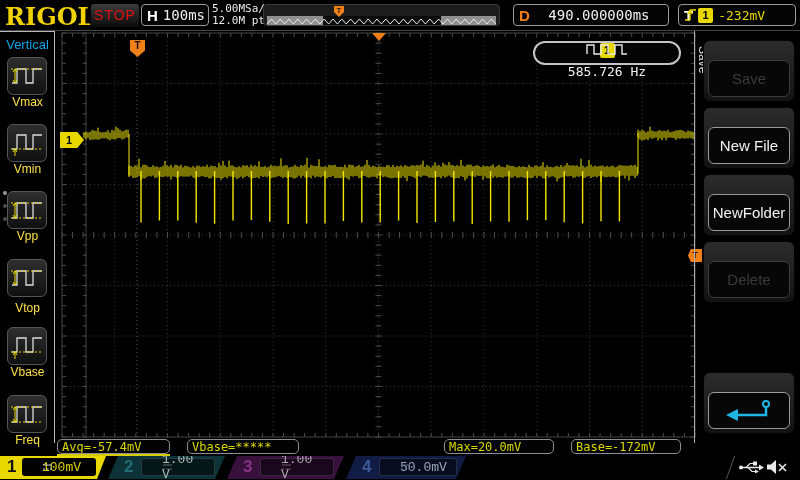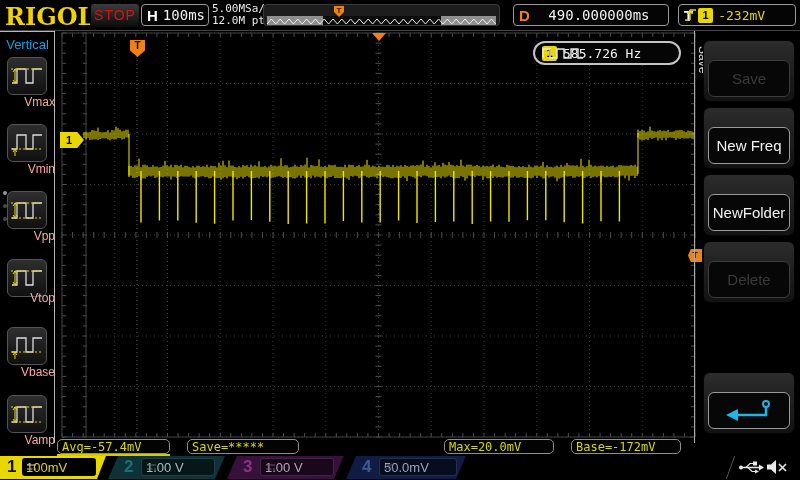--- a/index.html
+++ b/index.html
@@ -38,40 +38,40 @@
   #pv-t{left:70px;top:1px;width:10px;height:11px;background:#f08018;
         clip-path:polygon(0 0,100% 0,100% 55%,50% 100%,0 55%);
         color:#3a1d00;font-size:8px;font-weight:bold;text-align:center;line-height:9px;}
 
   
   #left-menu{left:0;top:31px;width:55px;height:412px;background:#000;
         border-top:1px solid #b8b8b8;border-right:1px solid #b8b8b8;box-sizing:border-box;}
   #lm-title{left:0;top:37px;width:55px;text-align:center;color:#0ea5e9;font-size:13px;}
   .lm-item-btn{left:7px;width:40px;height:38px;border-radius:6px;
         background:linear-gradient(#2e2e2e,#101010);border:1px solid #555;box-sizing:border-box;}
-  .lm-item-lbl{left:0;width:55px;text-align:right;color:#fca5a5;font-size:12px;}
+  .lm-item-lbl{left:0;width:55px;text-align:center;color:#fde047;font-size:12px;}
   .pg-dot{left:3px;width:4px;height:4px;border-radius:50%;background:#4a4a4a;}
 
   
   #t-flag{left:130px;top:40px;width:15px;height:17px;background:#f08018;
         clip-path:polygon(0 0,100% 0,100% 62%,50% 100%,0 62%);
         color:#1a0d00;font-size:10px;font-weight:bold;text-align:center;line-height:11px;}
   #center-tri{left:372px;top:33px;width:0;height:0;
         border-left:7px solid transparent;border-right:7px solid transparent;border-top:8px solid #f08018;}
   #trig-right{left:688px;top:249px;width:14px;height:13px;background:#f08018;
         clip-path:polygon(0 50%,20% 0,100% 0,100% 100%,20% 100%);
         color:#1a0d00;font-size:9px;font-weight:bold;text-align:center;line-height:13px;}
   #ch1-marker{left:60px;top:132px;width:24px;height:16px;background:#e8d800;
         clip-path:polygon(0 0,72% 0,100% 50%,72% 100%,0 100%);
         color:#000;font-size:11px;font-weight:bold;line-height:16px;text-align:left;padding-left:6px;box-sizing:border-box;}
 
   
   #freq-badge{left:533px;top:41px;width:148px;height:24px;background:#050505;
         border:2px solid #c4c4c4;border-radius:13px;box-sizing:border-box;
-        display:flex;align-items:center;padding:0 7px;gap:6px;}
+        display:flex;align-items:center;padding:0 7px;gap:6px;flex-direction:column;}
   #freq-badge .val{color:#f2f2f2;font-size:13px;}
 
   
   #right-menu-border{left:694px;top:31px;width:1px;height:412px;background:#aaa;}
   #rm-tab{left:696px;top:46px;color:#e0e0e0;font-size:12px;writing-mode:vertical-rl;}
   .rm-cell{left:703px;width:92px;height:62px;border-radius:7px;
         background:linear-gradient(#2c2c2c,#121212);border:1px solid #040404;box-sizing:border-box;}
   .rm-inner{position:absolute;left:4px;right:4px;top:19px;bottom:4px;border-radius:6px;
         background:#070707;border:1px solid #9a9a9a;color:#f2f2f2;font-size:15px;
         display:flex;align-items:center;justify-content:center;}
@@ -80,21 +80,21 @@
   
   .meas-box{top:439px;height:15px;border:1px solid #8e8e8e;border-radius:5px;background:#030303;
         color:#d8d800;font-size:12px;line-height:14px;padding-left:4px;box-sizing:border-box;
         font-family:"DejaVu Sans Mono",monospace;white-space:nowrap;overflow:hidden;}
   #meas-underline{left:57px;top:454px;width:113px;height:2px;background:#d6ca00;}
 
   
   .ch-block{top:456px;height:23px;}
   .ch-num{position:absolute;top:1px;font-size:17px;font-weight:bold;}
   .ch-box{position:absolute;top:2px;height:18px;border-radius:3px;display:flex;align-items:center;
-        padding:0 4px;gap:5px;box-sizing:border-box;font-family:Liberation Sans, sans-serif;font-size:13px;}
+        padding:0 20px;gap:5px;box-sizing:border-box;font-family:Liberation Mono, monospace;font-size:13px;}
   .hatch{background-image:repeating-linear-gradient(135deg,rgba(255,255,255,0.05) 0 2px,rgba(0,0,0,0) 2px 5px);}
   #bottom-sep{left:730px;top:456px;width:1px;height:23px;background:#555;transform:skewX(-20deg);}
 
   svg{position:absolute;overflow:visible;}
   #scope-svg{left:0;top:0;}
 </style>
 </head>
 <body>
 
 <div id="screen">
@@ -544,39 +544,39 @@
   </div>
   <div class="abs lm-item-lbl" style="top:229px">Vpp</div>
 
   <div class="abs lm-item-btn" style="top:259px">
     <svg width="38" height="36" viewBox="0 0 38 36">
       <path d="M4,25 h5 v-14 h9 v14 h7 v-14 h9" stroke="#dcdcdc" stroke-width="1.3" fill="none"></path>
       <path d="M3,11 H35" stroke="#e8d800" stroke-width="1" stroke-dasharray="2 2" fill="none"></path>
       <path d="M7,25 V11 M5,14 L7,11 L9,14 M5,22 L7,25 L9,22" stroke="#e8d800" stroke-width="1" fill="none"></path>
     </svg>
   </div>
-  <div class="abs lm-item-lbl" style="top:291px">Vtop</div>
+  <div class="abs lm-item-lbl" style="top:301px">Vtop</div>
 
   <div class="abs lm-item-btn" style="top:327px">
     <svg width="38" height="36" viewBox="0 0 38 36">
       <path d="M4,24 h5 v-14 h9 v14 h7 v-14 h9" stroke="#dcdcdc" stroke-width="1.3" fill="none"></path>
       <path d="M3,24 H35" stroke="#e8d800" stroke-width="1" stroke-dasharray="2 2" fill="none"></path>
       <path d="M7,31 V24 M5,27 L7,24 L9,27" stroke="#e8d800" stroke-width="1" fill="none"></path>
     </svg>
   </div>
   <div class="abs lm-item-lbl" style="top:365px">Vbase</div>
 
   <div class="abs lm-item-btn" style="top:395px">
     <svg width="38" height="36" viewBox="0 0 38 36">
       <path d="M4,26 h5 v-15 h9 v15 h7 v-15 h9" stroke="#dcdcdc" stroke-width="1.3" fill="none"></path>
       <path d="M3,11 H35 M3,26 H35" stroke="#e8d800" stroke-width="1" stroke-dasharray="2 2" fill="none"></path>
       <path d="M7,26 V11 M5,14 L7,11 L9,14 M5,23 L7,26 L9,23" stroke="#e8d800" stroke-width="1" fill="none"></path>
     </svg>
   </div>
-  <div class="abs lm-item-lbl" style="top:433px">Vamp</div>
+  <div class="abs lm-item-lbl" style="top:433px">Freq</div>
 
   <div class="abs pg-dot" style="top:191px;background:#999"></div>
   <div class="abs pg-dot" style="top:204px"></div>
   <div class="abs pg-dot" style="top:217px"></div>
 
   <div class="abs" id="t-flag">T</div>
   <div class="abs" id="center-tri"></div>
   <div class="abs" id="trig-right">T</div>
   <div class="abs" id="ch1-marker">1</div>
 
@@ -588,40 +588,40 @@
     <span class="val mono">585.726 Hz</span>
   </div>
 
   <div class="abs" id="right-menu-border"></div>
   <div class="abs" id="rm-tab">Save</div>
 
   <div class="abs rm-cell disabled" style="top:40px">
     <div class="rm-inner">Save</div>
   </div>
   <div class="abs rm-cell" style="top:107px">
-    <div class="rm-inner">New Freq</div>
+    <div class="rm-inner">New File</div>
   </div>
   <div class="abs rm-cell disabled" style="top:241px">
     <div class="rm-inner">Delete</div>
   </div>
   <div class="abs rm-cell" style="top:174px">
     <div class="rm-inner">NewFolder</div>
   </div>
   <div class="abs rm-cell" style="top:372px">
     <div class="rm-inner">
       <svg width="56" height="26" viewBox="0 0 56 26">
         <circle cx="45" cy="6" r="3" stroke="#1fb6e6" stroke-width="2" fill="none"></circle>
         <path d="M45,9 V17 H16" stroke="#1fb6e6" stroke-width="2.5" fill="none"></path>
         <polygon points="17,11 5,17 17,23" fill="#1fb6e6"></polygon>
       </svg>
     </div>
   </div>
 
   <div class="abs meas-box" style="left:57px;width:113px">Avg=-57.4mV</div>
-  <div class="abs meas-box" style="left:187px;width:112px">Save=*****</div>
+  <div class="abs meas-box" style="left:187px;width:112px">Vbase=*****</div>
   <div class="abs meas-box" style="left:444px;width:110px">Max=20.0mV</div>
   <div class="abs meas-box" style="left:571px;width:110px">Base=-172mV</div>
   <div class="abs" id="meas-underline"></div>
 
   <div class="abs ch-block" style="left:0;width:106px;background:#e8d800;clip-path:polygon(0 0,106px 0,97px 23px,0 23px)">
     <span class="ch-num" style="left:7px;color:#111">1</span>
     <div class="ch-box" style="left:22px;width:74px;background:#000;color:#ddd400">
       <svg width="11" height="9" viewBox="0 0 11 9">
         <path d="M1,2 H10" stroke="#cfcfcf" stroke-width="1.2"></path>
         <path d="M1,6 H10" stroke="#cfcfcf" stroke-width="1.2" stroke-dasharray="2 1.5"></path>

